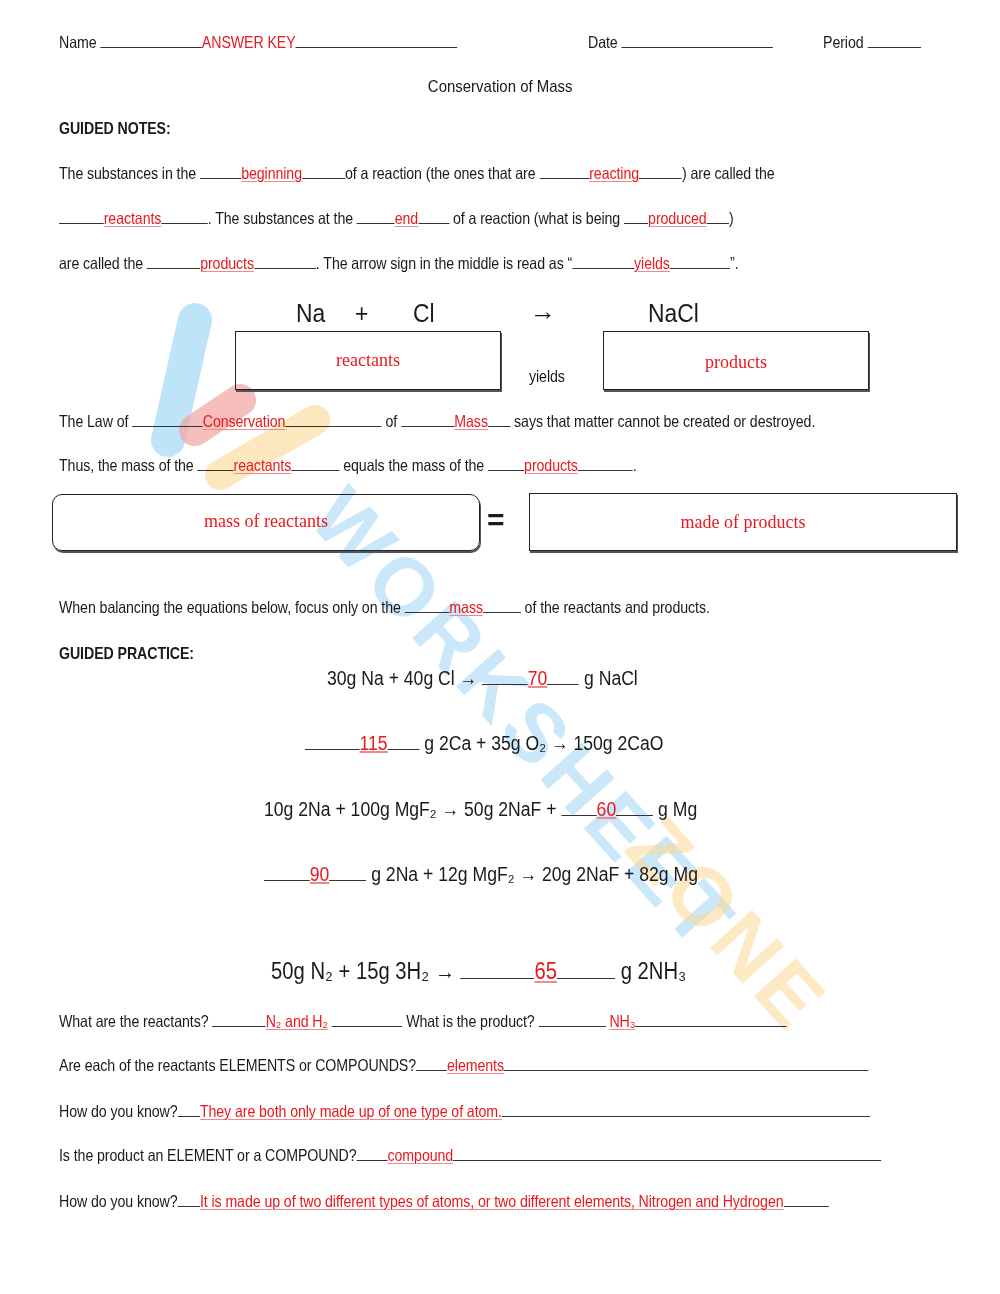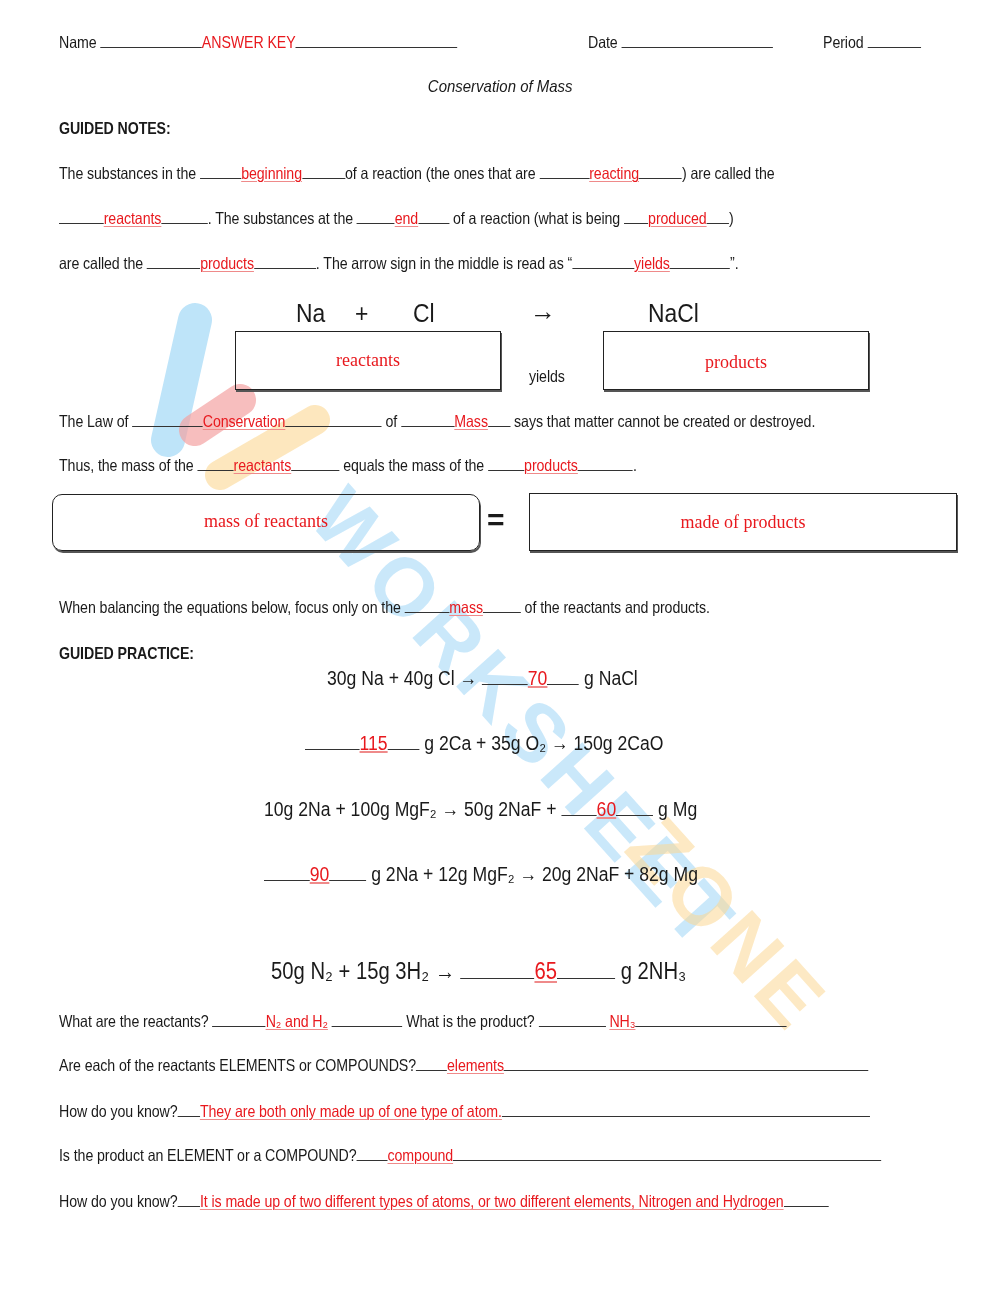--- a/index.html
+++ b/index.html
@@ -40,21 +40,21 @@
   <span class="blank" style="width:118px;"></span><span class="ans" style="text-decoration:none;color:#e8191e;">ANSWER KEY</span><span class="blank" style="width:188px;"></span>
 </div>
 <div class="abs txt" style="left:588px;top:33px;">
   <span>Date</span>
   <span class="blank" style="width:176px;"></span>
 </div>
 <div class="abs txt" style="left:823px;top:33px;">
   <span>Period</span>
   <span class="blank" style="width:62px;"></span>
 </div>
-<div class="abs" style="left:0;width:1000px;top:77px;text-align:center;font-style:italic;">
+<div class="abs" style="left:0;width:1000px;top:77px;text-align:center;">
   <span class="title" style="display:inline-block;">Conservation of Mass</span>
 </div>
 
 <div class="abs txt bold" style="left:59px;top:119px;">GUIDED NOTES:</div>
 
 <div class="abs txt" style="left:59px;top:164px;">
   <span>The substances in the</span>
   <span class="blank" style="width:48px;"></span><span class="ans">beginning</span><span class="blank" style="width:50px;"></span><span>of a reaction (the ones that are</span>
   <span class="blank" style="width:58px;"></span><span class="ans">reacting</span><span class="blank" style="width:50px;"></span><span>) are called the</span>
 </div>

